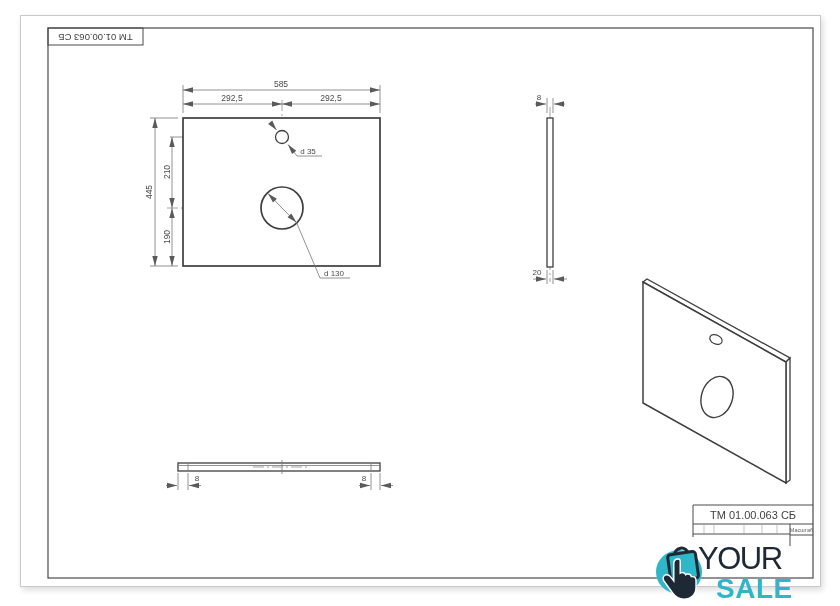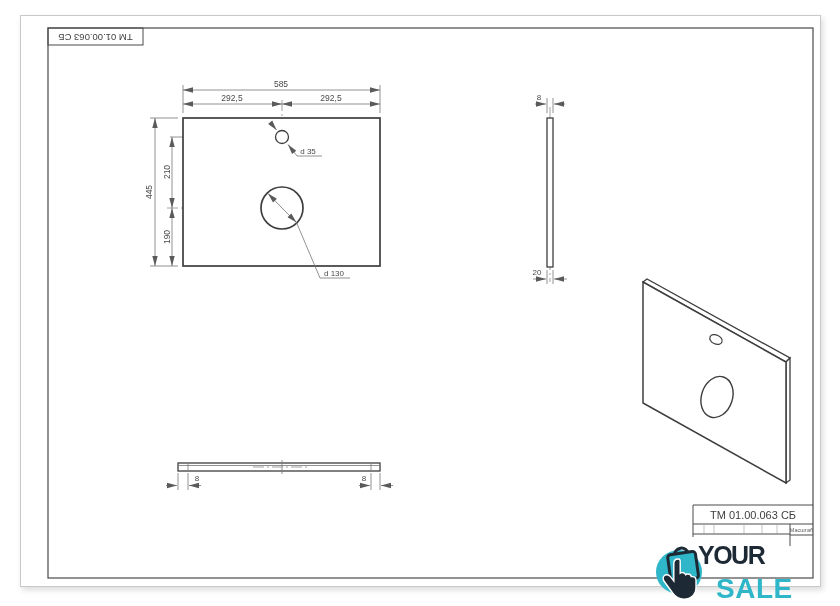--- a/index.html
+++ b/index.html
@@ -16,21 +16,21 @@
   .tb-tiny{font-size:5.5px;fill:#5a5a5a;}
   .stampTxt{font-size:9.5px;fill:#3f3f3f;}
   .thin{stroke:#767676;stroke-width:.8;fill:none;}
   .thick{stroke:#3e3e3e;stroke-width:1.7;fill:#fff;}
   .thick2{stroke:#3e3e3e;stroke-width:1.3;fill:#fff;}
   .cl{stroke:#8a8a8a;stroke-width:.8;fill:none;stroke-dasharray:11 3 2 3;}
   .tbline{stroke:#4a4a4a;stroke-width:1;fill:none;}
   .tbfaint{stroke:#9a9a9a;stroke-width:.6;fill:none;}
   
   .watermark{position:absolute;left:652px;top:536px;width:155px;height:70px;}
-  .wm-top{position:absolute;left:46px;top:5px;font-size:25px;font-weight:700;
+  .wm-top{position:absolute;left:46px;top:5px;font-size:31px;font-weight:400;
           color:#1d2935;letter-spacing:-1.5px;}
   .wm-bottom{position:absolute;left:64px;top:37px;font-size:28px;font-weight:800;
           color:#2fb6c9;letter-spacing:.5px;}
   .wm-icon{position:absolute;left:0;top:6px;}
 </style>
 </head>
 <body>
 
 <div class="sheet"></div>
 

